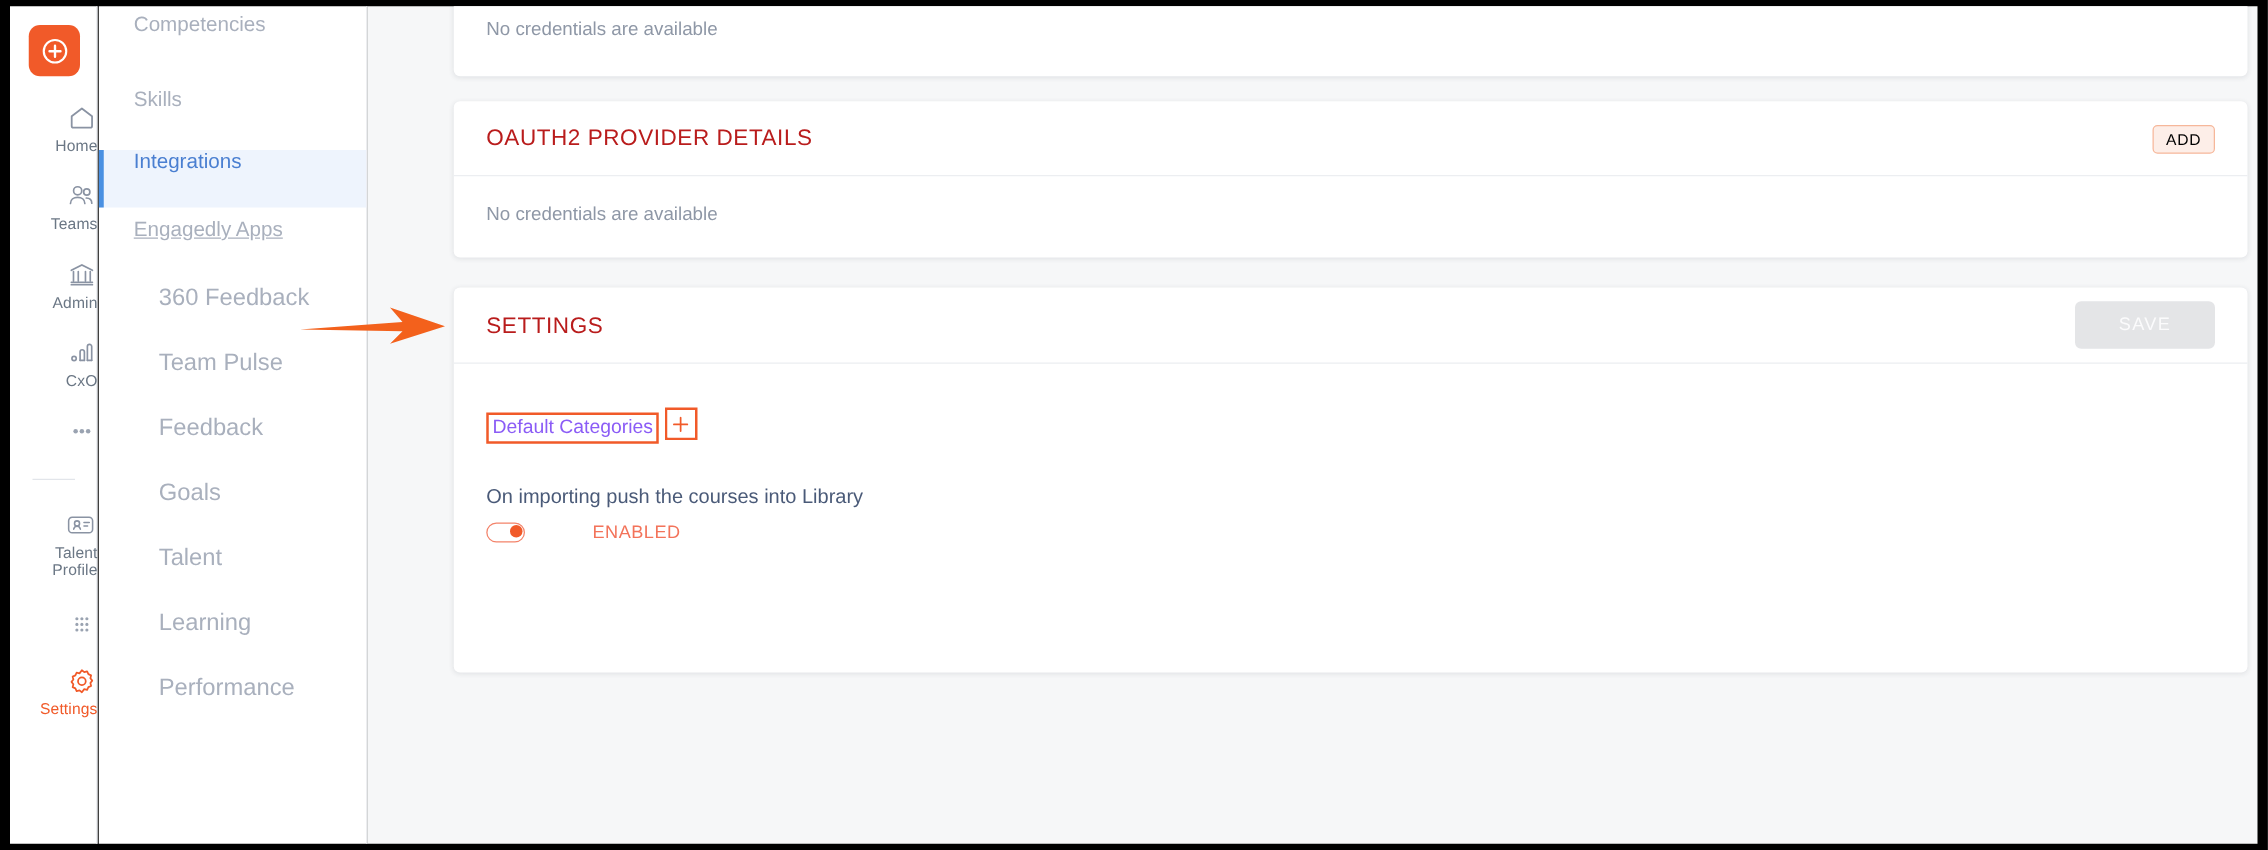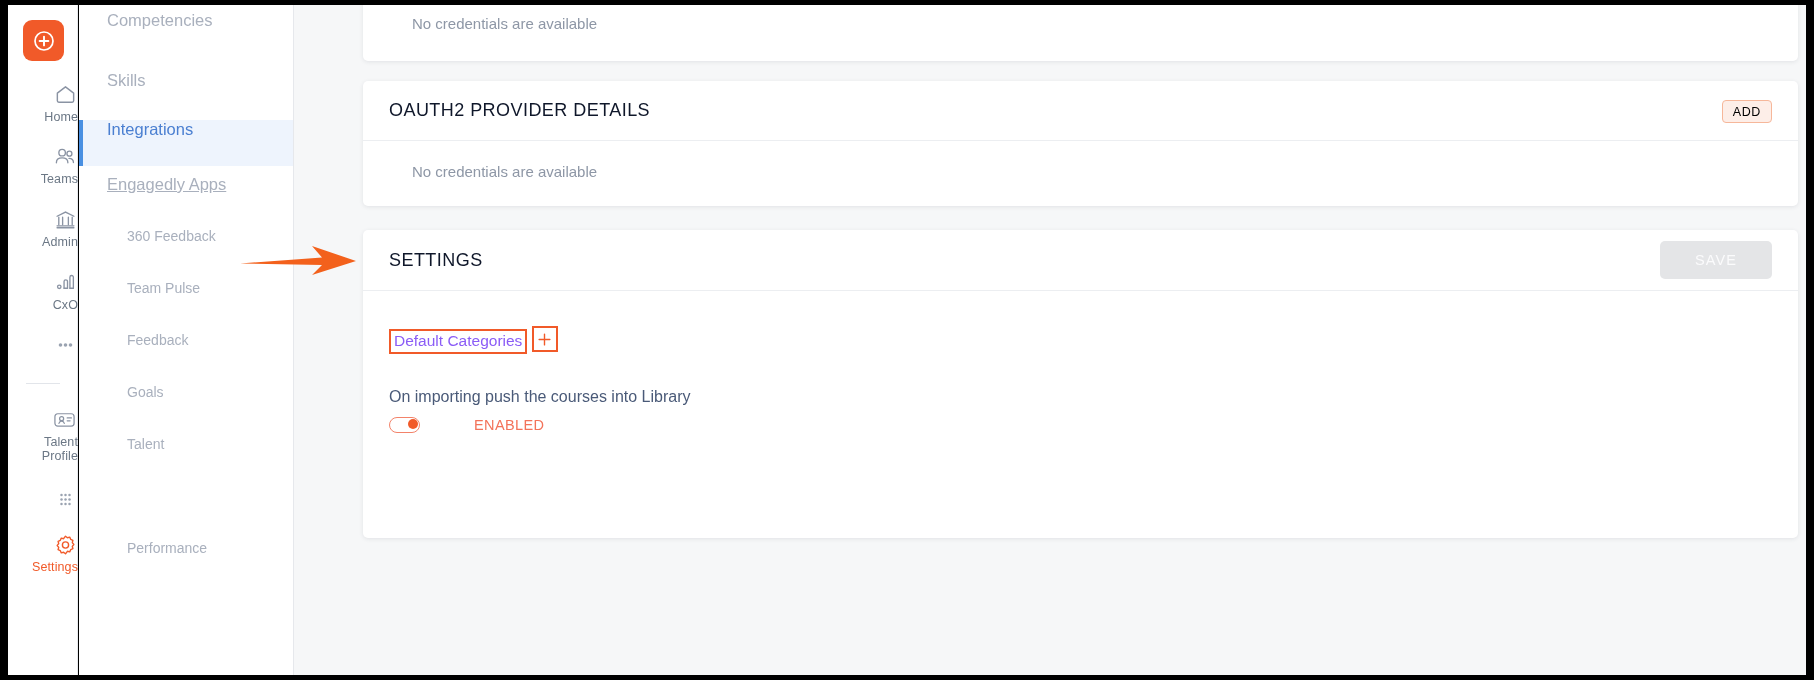--- a/index.html
+++ b/index.html
@@ -83,21 +83,21 @@
     height: 38px;
     display: flex; align-items: flex-start;
     font-size: 16.5px;
     color: #a9b0bd;
     padding-left: 28px;
     cursor: pointer;
     white-space: nowrap;
   }
   .nav-item.sub {
     padding-left: 48px;
-    font-size: 14px;
+    font-size: 19px;
     color: #a9b0bd;
   }
   .nav-item.active {
     background: #eef4fd;
     color: #4a7fd1;
     border-left: 4px solid #4a90e2;
     padding-left: 24px;
   }
 
   
@@ -121,31 +121,30 @@
   .card-header {
     height: 60px;
     display: flex;
     align-items: center;
     padding: 0 26px 0 26px;
     border-bottom: 1px solid #eceef1;
     position: relative;
   }
   .card-title {
     font-size: 18px;
-    color: #0f172a;
+    color: #b91c1c;
     letter-spacing: .45px;
     font-weight: 400;
   }
   .card-body {
     padding: 22px 26px;
   }
   .empty-text {
     font-size: 15px;
     color: #8e97a6;
-    margin-left: 23px;
   }
 
   .btn-add {
     position: absolute;
     right: 26px; top: 19px;
     height: 23px;
     padding: 0 10px;
     border: 1px solid #f6b79a;
     border-radius: 4px;
     background: #fdeee8;
@@ -370,20 +369,23 @@
     </div>
     <div class="nav-item sub" style="top:327px;">
       <span>Feedback</span>
     </div>
     <div class="nav-item sub" style="top:379px;">
       <span>Goals</span>
     </div>
     <div class="nav-item sub" style="top:431px;">
       <span>Talent</span>
     </div>
+    <div class="nav-item sub" style="top:483px;">
+      <span>Learning</span>
+    </div>
     <div class="nav-item sub" style="top:535px;">
       <span>Performance</span>
     </div>
   </div>
 
   <div id="main">
 
     <div class="card" style="top:-52px; height:108px;">
       <div class="card-body" style="padding-top:62px;">
         <div class="empty-text">No credentials are available</div>

